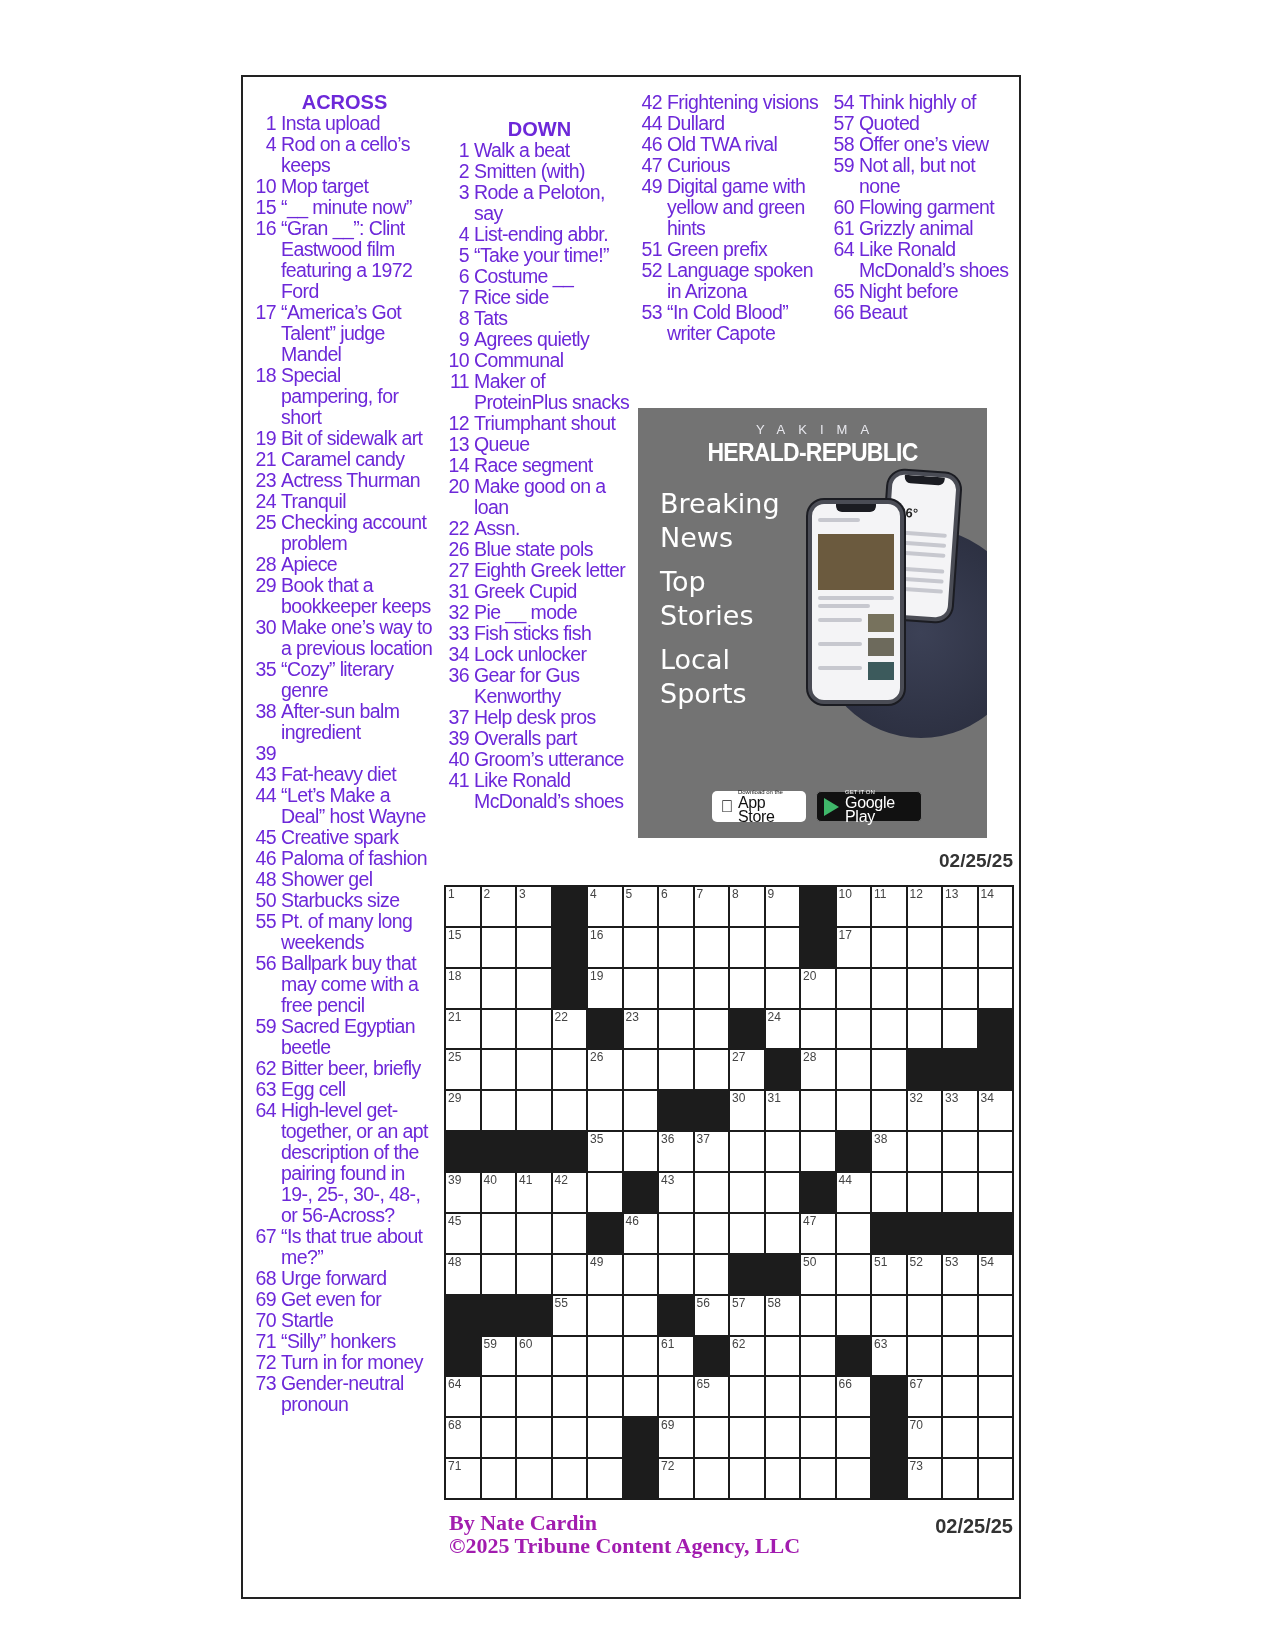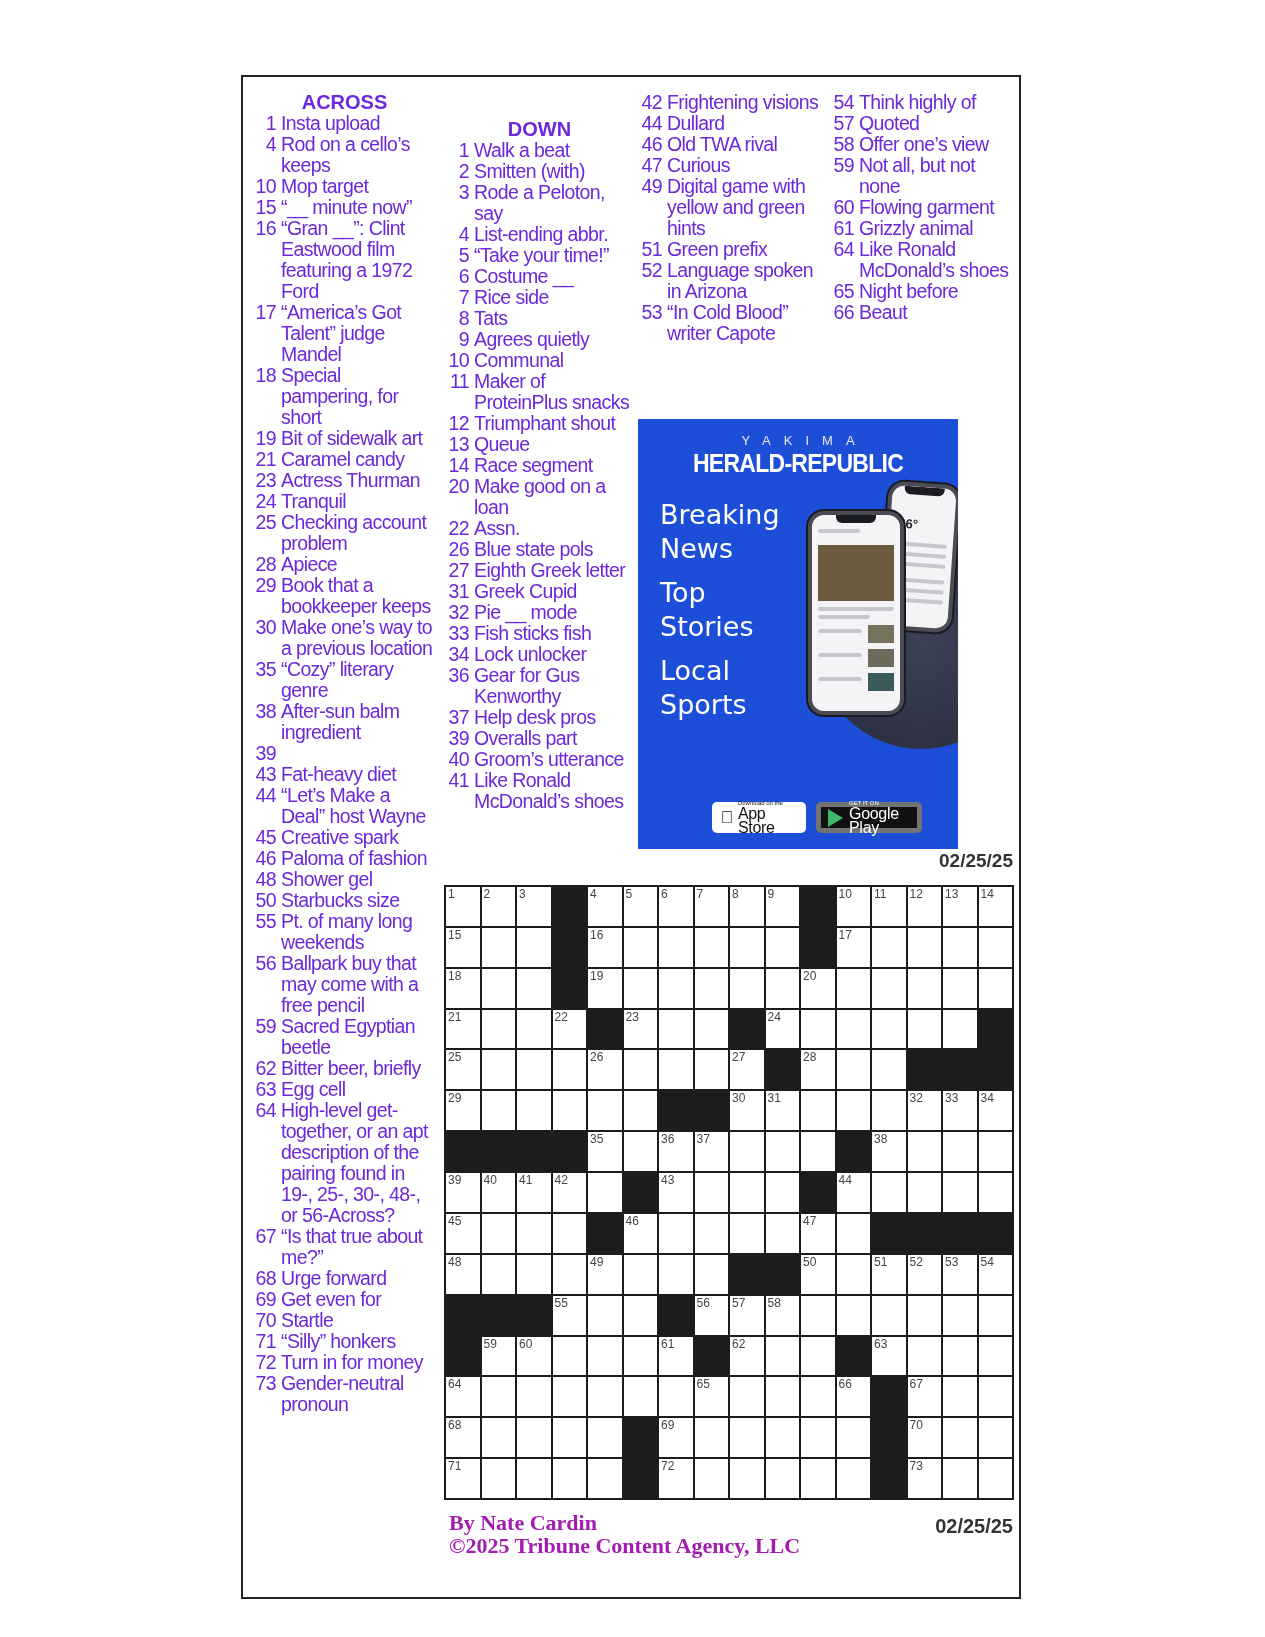--- a/index.html
+++ b/index.html
@@ -12,34 +12,34 @@
   .clue .t { flex:1 1 auto; }
   #col-across { left:252px; top:92px; width:185px; }
   #col-across .n { width:24px; }
   #col-down { left:447px; top:92px; width:185px;margin-top:27px; }
   #col-down .n { width:22px; }
   #col-down2 { left:640px; top:92px; width:190px; }
   #col-down2 .n { width:22px; }
   #col-down3 { left:832px; top:92px; width:185px; }
   #col-down3 .n { width:22px; }
 
-  .ad { position:absolute; left:638px; top:419px; width:320px; height:430px; background:#1d4ed8; overflow:hidden; color:#fff; }
+  .ad { position:absolute; left:638px; top:408px; width:349px; height:430px; background:#737373; overflow:hidden; color:#fff; }
   .ad .glow { position:absolute; left:178px; top:120px; width:210px; height:210px; border-radius:50%; background:radial-gradient(circle, #3c4156 0%, #2f3345 60%, #282b3a 100%); }
   .ad .brand-top { position:absolute; left:0; width:100%; top:14px; text-align:center; font-size:13px; letter-spacing:13px; color:#e8e8ee; padding-left:13px; box-sizing:border-box; }
   .ad .brand { position:absolute; left:0; width:100%; top:30px; text-align:center; font-size:25px; font-weight:bold; letter-spacing:-0.8px; color:#fff; transform:scaleX(0.92); }
   .ad .feat { position:absolute; left:22px; font-family:"DejaVu Sans", sans-serif; font-size:27px; line-height:35px; color:#fff; }
   .ad .cta { position:absolute; left:0; width:100%; top:318px; text-align:center; font-family:"DejaVu Sans", sans-serif; font-weight:bold; font-size:23px; letter-spacing:-0.5px; color:#fff; }
   .phone { position:absolute; border:4px solid #4a4c55; border-radius:16px; background:#f4f4f6; box-shadow:0 0 0 2px #1b1c22; overflow:hidden; }
   .phone .notch { position:absolute; left:50%; top:0; width:40px; height:8px; margin-left:-20px; background:#1b1c22; border-radius:0 0 6px 6px; }
   .phone .bar { position:absolute; left:6px; right:6px; height:4px; background:#c7c8cf; border-radius:2px; }
   .phone .img { position:absolute; background:#6b5a3e; }
   .phone .temp { position:absolute; font-size:13px; font-weight:bold; color:#222; }
   .store { position:absolute; top:383px; height:31px; border-radius:5px; display:flex; align-items:center; box-sizing:border-box; }
   .store.apple { left:74px; width:94px; background:#fff; color:#111; }
-  .store.google { left:178px; width:106px; background:#111; color:#fff; border:5px solid #737373; }
+  .store.google { left:178px; width:106px; background:#111; color:#fff; border:1px solid #737373; }
   .store .ico { width:22px; text-align:center; font-size:17px; margin-left:4px; }
   .store .txt { display:flex; flex-direction:column; line-height:10px; }
   .store .small { font-size:6px; line-height:7px; }
   .store .big { font-size:16px; line-height:14px; letter-spacing:-0.3px; }
   .gplay { width:0; height:0; border-top:9px solid transparent; border-bottom:9px solid transparent; border-left:15px solid #3fb86a; margin:0 6px 0 7px; position:relative; }
 
   .date-top { position:absolute; left:905px; top:850px; width:108px; text-align:right; font-weight:bold; font-size:19px; color:#333; }
   .date-bottom { position:absolute; left:900px; top:1515px; width:113px; text-align:right; font-weight:bold; font-size:20px; color:#333; }
   .byline { position:absolute; left:449px; top:1511px; font-family:"Liberation Serif", serif; font-weight:bold; font-size:22px; line-height:23px; color:#a21caf; }
 

